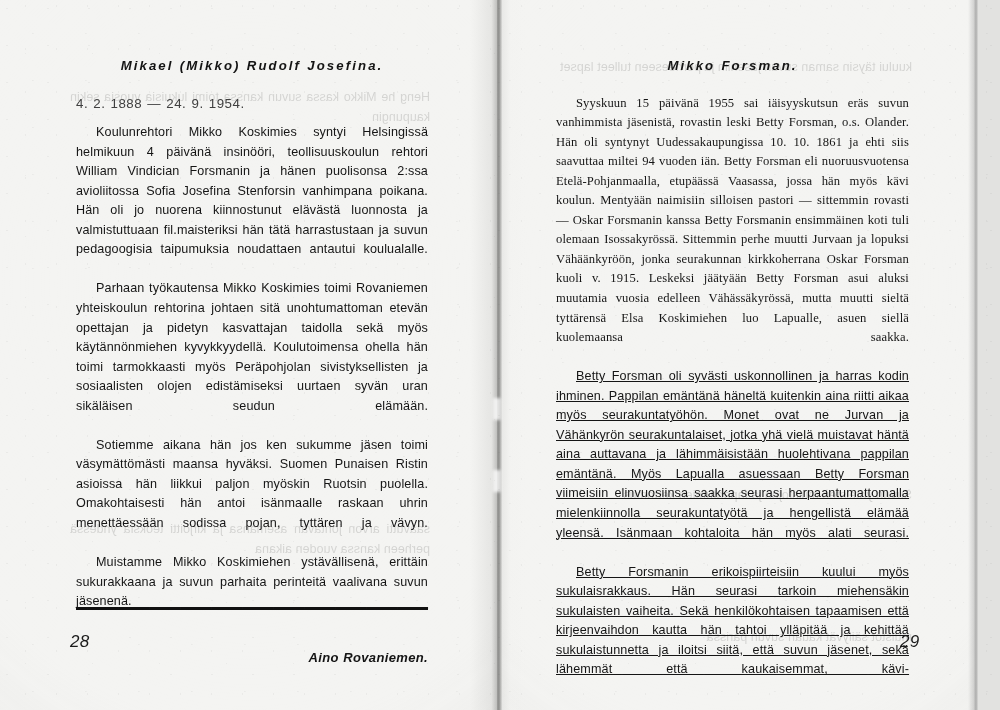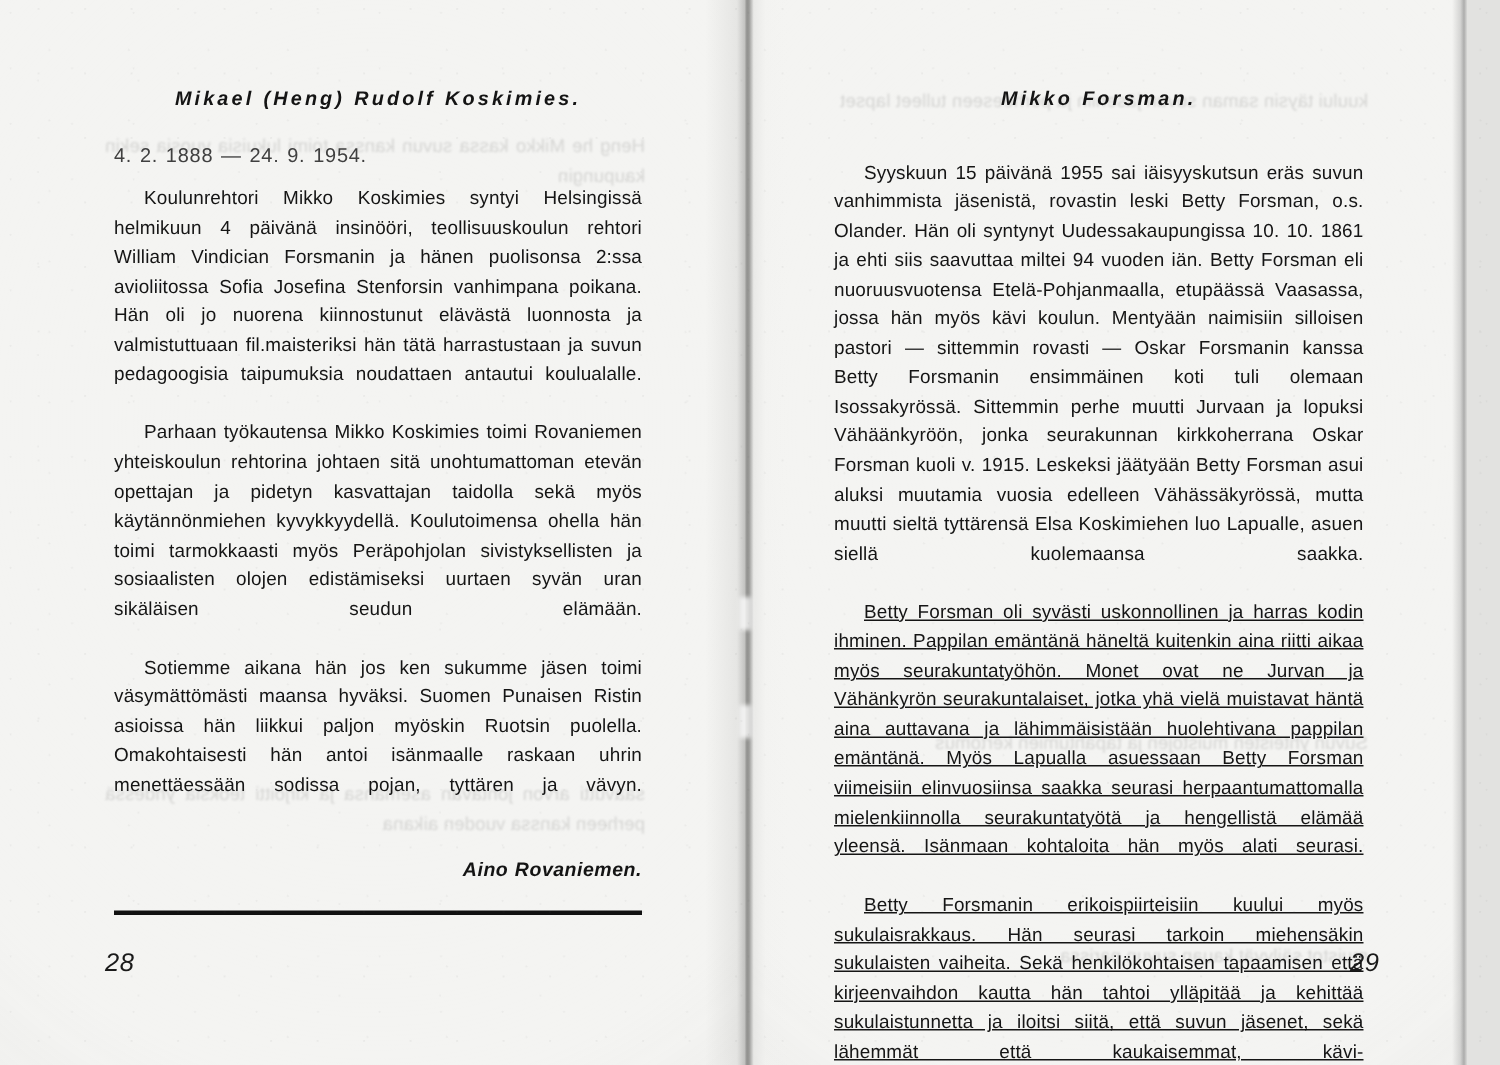--- a/index.html
+++ b/index.html
@@ -127,21 +127,21 @@
     letter-spacing: .5px;
     word-spacing: 1px;
     color: #404040;
   }
 
   p.para {
     margin: 0;
     text-indent: 20px;
   }
   p.para.first-body { margin-top: 10px; }
-  .column.right p.para.first-body { margin-top: 30px; }
+  .column.right p.para.first-body { margin-top: 18px; font-family: Liberation Serif, serif; }
   p.para + p.para { margin-top: 0; }
   p.para.gap { margin-top: 12px; text-decoration: underline; }
 
   
   p.para::after { content: ""; display: inline-block; width: 100%; }
 
   .signature {
     margin: 17px 0 0 0;
     text-align: right;
     font-style: italic;
@@ -219,26 +219,27 @@
   <div class="outer-right"></div>
   <div class="page-edge-shadow"></div>
 
   <div class="ghost g-left">Heng he Mikko kassa suvun kanssa toimi lukuisia vuosia sekin kaupungin</div>
   <div class="ghost g-left2">saavutti arvon johtavan asemansa ja kirjoitti teoksia yhdessä perheen kanssa vuoden aikana</div>
   <div class="ghost g-right">kuului täysin saman suvun jäseniin ja perheeseen tulleet lapset</div>
   <div class="ghost g-right2">Suvun yhteisten muistojen ja tapahtumien kertomus</div>
   <div class="ghost g-right3">muistot säilyvät kauan suvun parissa</div>
 
   <div class="column left">
-    <h1 class="doc-title">Mikael (Heng) Rudolf Koskimies.</h1>
+    <h1 class="doc-title">Mikael (Mikko) Rudolf Josefina.</h1>
     <div class="subtitle">4. 2. 1888 — 24. 9. 1954.</div>
 
     <p class="para first-body">Koulunrehtori Mikko Koskimies syntyi Helsingissä helmikuun 4 päivänä insinööri, teollisuuskoulun rehtori William Vindician Forsmanin ja hänen puolisonsa 2:ssa avioliitossa Sofia Josefina Stenforsin vanhimpana poikana.  Hän oli jo nuorena kiinnostunut elävästä luonnosta ja valmistuttuaan fil.maisteriksi hän tätä harrastustaan ja suvun pedagoogisia taipumuksia noudattaen antautui koulualalle.</p>
     <p class="para">Parhaan työkautensa Mikko Koskimies toimi Rovaniemen yhteiskoulun rehtorina johtaen sitä unohtumattoman etevän opettajan ja pidetyn kasvattajan taidolla sekä myös käytännönmiehen kyvykkyydellä.  Koulutoimensa ohella hän toimi tarmokkaasti myös Peräpohjolan sivistyksellisten ja sosiaalisten olojen edistämiseksi uurtaen syvän uran sikäläisen seudun elämään.</p>
     <p class="para">Sotiemme aikana hän jos ken sukumme jäsen toimi väsymättömästi maansa hyväksi.  Suomen Punaisen Ristin asioissa hän liikkui paljon myöskin Ruotsin puolella.  Omakohtaisesti hän antoi isänmaalle raskaan uhrin menettäessään sodissa pojan, tyttären ja vävyn.</p>
+    <p class="para">Muistamme Mikko Koskimiehen ystävällisenä, erittäin sukurakkaana ja suvun parhaita perinteitä vaalivana suvun jäsenenä.</p>
 
     <div class="signature">Aino Rovaniemen.</div>
   </div>
 
   <div class="rule"></div>
   <div class="folio left">28</div>
 
   <div class="column right">
     <h1 class="doc-title">Mikko Forsman.</h1>
 

